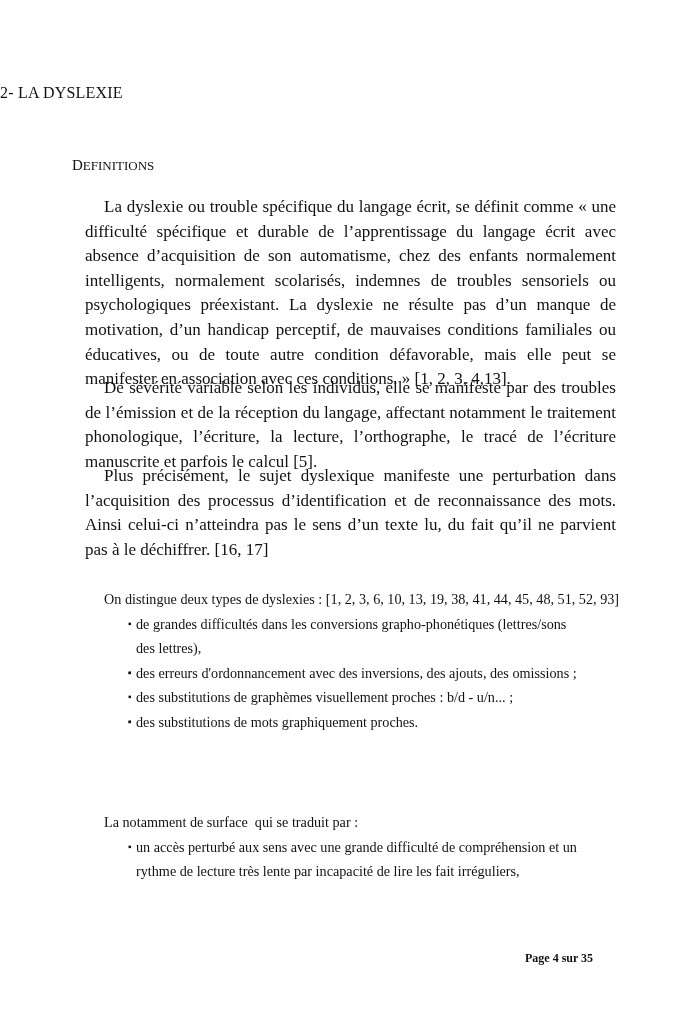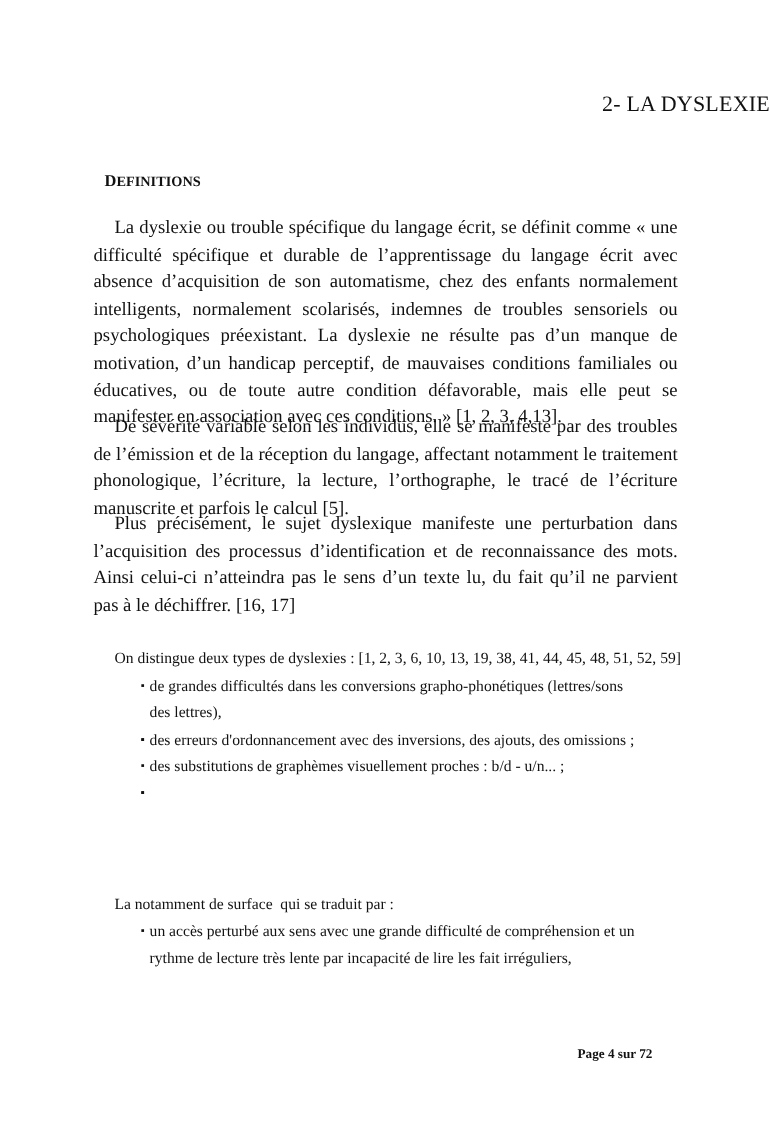--- a/index.html
+++ b/index.html
@@ -1,20 +1,20 @@
 <!DOCTYPE html>
 <html><head>
 <meta charset="utf-8">
 <style>
   html, body { margin:0; padding:0; background:#ffffff; }
   body { width:700px; height:1028px; position:relative; overflow:hidden;
          font-family:"Liberation Serif", "DejaVu Serif", serif; color:#111; }
-  .title { position:absolute; left:0; width:700px; top:84px; text-align:right;
-           font-size:20px; letter-spacing:0.2px; }
-  .section-head { position:absolute; left:95px; top:157px; font-weight:bold; font-size:13px; font-variant:small-caps; }
+  .title { position:absolute; left:0; width:700px; top:84px; text-align:left;
+           font-size:16px; letter-spacing:0.2px; }
+  .section-head { position:absolute; left:72px; top:157px; font-weight:normal; font-size:13px; font-variant:small-caps; }
   .section-head .cap { font-size:15px; }
   .para { position:absolute; left:85px; width:531px; font-size:17px; line-height:24.6px; text-align:justify; }
   .para .indent { display:inline-block; width:19px; }
   .p1 { top:195px; }
   .p2 { top:376px; }
   .p3 { top:464px; }
   .block { position:absolute; left:104px; width:520px; font-size:14.2px; line-height:24.6px; }
   .b1 { top:587px; }
   .list { margin:0; padding:0; list-style:none; }
   .list li { position:relative; padding-left:32px; }
@@ -27,31 +27,31 @@
 
 <div class="title">2- LA DYSLEXIE</div>
 
 <div class="section-head"><span class="cap">D</span><span>EFINITIONS</span></div>
 
 <div class="para p1"><span class="indent"></span><span>La dyslexie ou trouble spécifique du langage écrit, se définit comme « une difficulté spécifique et durable de l’apprentissage du langage écrit avec absence d’acquisition de son automatisme, chez des enfants normalement intelligents, normalement scolarisés, indemnes de troubles sensoriels ou psychologiques préexistant. La dyslexie ne résulte pas d’un manque de motivation, d’un handicap perceptif, de mauvaises conditions familiales ou éducatives, ou de toute autre condition défavorable, mais elle peut se manifester en association avec ces conditions. » [1, 2, 3, 4,13].</span></div>
 <div class="para p2"><span class="indent"></span><span>De sévérité variable selon les individus, elle se manifeste par des troubles de l’émission et de la réception du langage, affectant notamment le traitement phonologique, l’écriture, la lecture, l’orthographe, le tracé de l’écriture manuscrite et parfois le calcul [5].</span></div>
 <div class="para p3"><span class="indent"></span><span>Plus précisément, le sujet dyslexique manifeste une perturbation dans l’acquisition des processus d’identification et de reconnaissance des mots. Ainsi celui-ci n’atteindra pas le sens d’un texte lu, du fait qu’il ne parvient pas à le déchiffrer. [16, 17]</span></div>
 
 <div class="block b1">
-  <div>On distingue deux types de dyslexies : [1, 2, 3, 6, 10, 13, 19, 38, 41, 44, 45, 48, 51, 52, 59]</div>
+  <div>On distingue deux types de dyslexies : [1, 2, 3, 6, 10, 13, 19, 38, 41, 44, 45, 48, 51, 52, 93]</div>
   <ul class="list">
     <li style="width:450px"><span class="bullet">▪</span><span>de grandes difficultés dans les conversions grapho-phonétiques (lettres/sons des lettres),</span></li>
     <li><span class="bullet">▪</span></li>
     <li><span class="bullet">▪</span><span>des erreurs d'ordonnancement avec des inversions, des ajouts, des omissions ;</span></li>
     <li><span class="bullet">▪</span><span>des substitutions de graphèmes visuellement proches : b/d - u/n... ;</span></li>
     <li><span class="bullet">▪</span></li>
-    <li><span class="bullet">▪</span></li>
+    <li><span class="bullet">▪</span><span>des substitutions de mots graphiquement proches.</span></li>
   </ul>
 </div>
 
 <div class="block b2">
   <div style="white-space:pre">La notamment de surface  qui se traduit par :</div>
   <ul class="list">
     <li style="width:445px"><span class="bullet">▪</span><span>un accès perturbé aux sens avec une grande difficulté de compréhension et un rythme de lecture très lente par incapacité de lire les fait irréguliers,</span></li>
   </ul>
 </div>
 
-<div class="footer">Page 4 sur 72</div>
+<div class="footer">Page 4 sur 35</div>
 
 </body></html>

